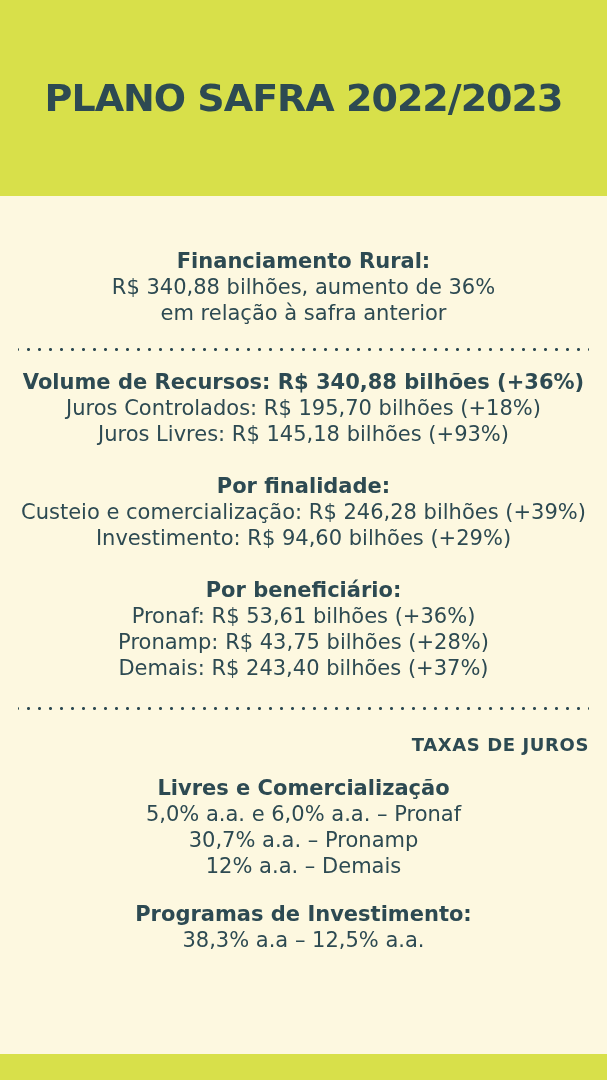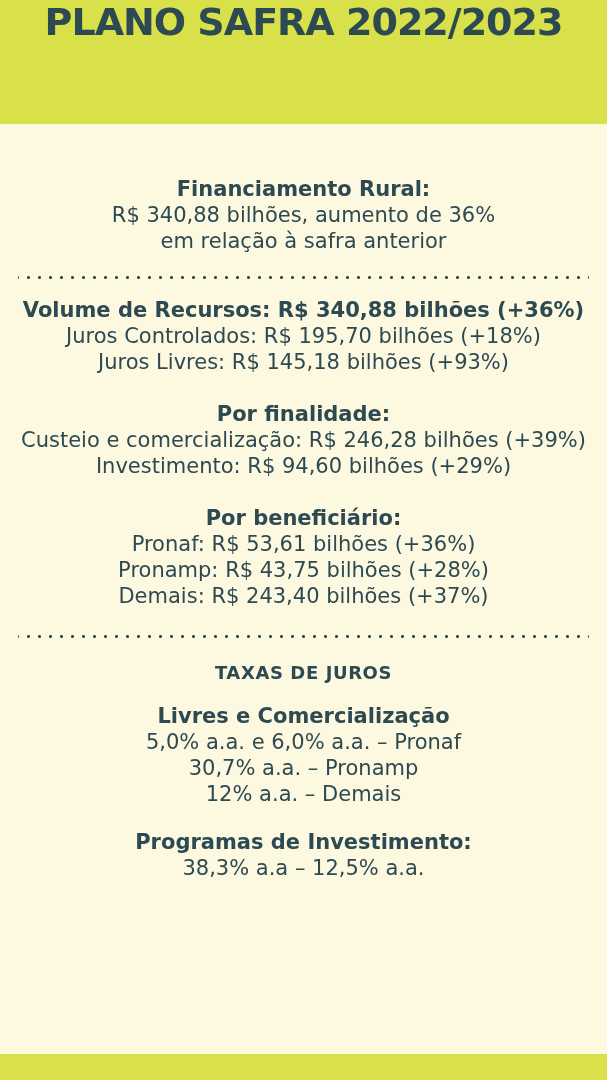--- a/index.html
+++ b/index.html
@@ -17,23 +17,23 @@
   .page {
     position: relative;
     width: 607px;
     height: 1080px;
     display: flex;
     flex-direction: column;
     background: #fdf8e0;
   }
   .header-band {
     background: #d8e04a;
-    height: 124px;
+    height: 196px;
     display: flex;
-    align-items: flex-start;
+    align-items: center;
     justify-content: center;
   }
   .header-title {
     font-family: "DejaVu Sans", sans-serif;
     font-size: 38px;
     font-weight: bold;
     letter-spacing: -1px;
     color: #2d4a52;
     text-align: center;
     white-space: nowrap;
@@ -76,20 +76,21 @@
     margin-top: 22px;
   }
   .sect-taxas {
     margin-top: 6px;
   }
   .taxas-title {
     font-size: 18px;
     font-weight: bold;
     letter-spacing: 0.6px;
     margin-bottom: 20px;
+    text-align: right;
   }
   .footer-band {
     background: #d8e04a;
     height: 26px;
   }
   .spacer-sm { height: 10px; }
 </style>
 </head>
 <body>
 

